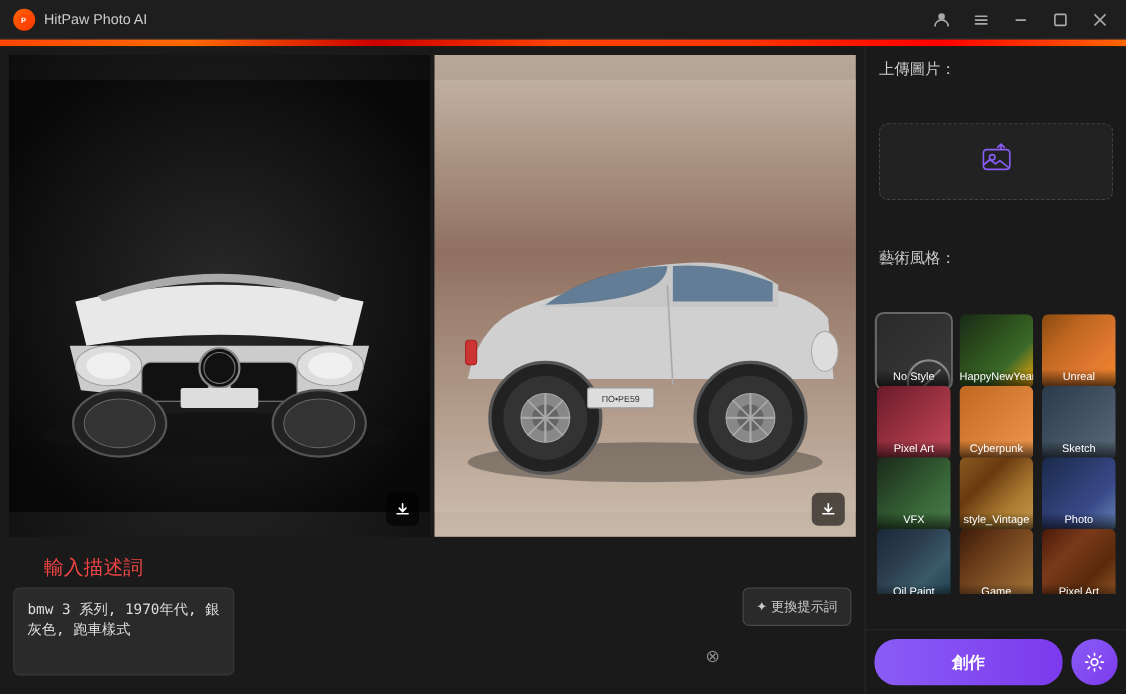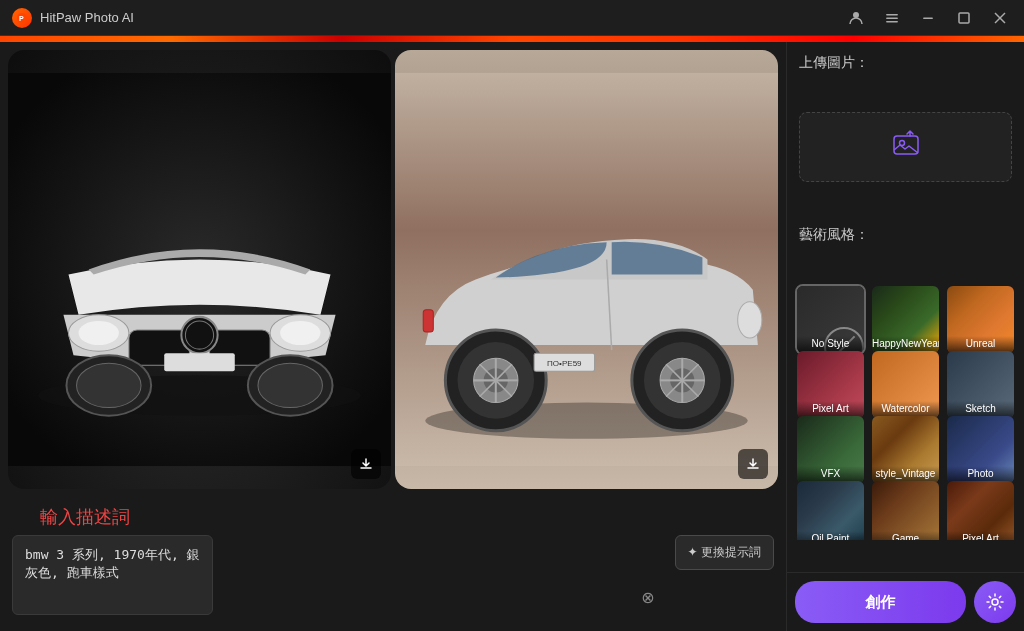--- a/index.html
+++ b/index.html
@@ -85,21 +85,21 @@
       display: flex;
       gap: 4px;
       flex: 1;
       padding: 8px;
       overflow: hidden;
     }
 
     .image-container {
       position: relative;
       flex: 1;
-      border-radius: 16px;
+      border-radius: 0;
       overflow: hidden;
       background: #111;
     }
 
     .download-btn {
       position: absolute;
       bottom: 10px;
       right: 10px;
       width: 30px;
       height: 30px;
@@ -536,21 +536,21 @@
         <div class="style-item">
           <div class="style-bg s-unreal"></div>
           <div class="style-label">Unreal</div>
         </div>
         <div class="style-item">
           <div class="style-bg s-pixelart"></div>
           <div class="style-label">Pixel Art</div>
         </div>
         <div class="style-item">
           <div class="style-bg s-watercolor"></div>
-          <div class="style-label">Watercolor</div>
+          <div class="style-label">Cyberpunk</div>
         </div>
         <div class="style-item">
           <div class="style-bg s-sketch"></div>
           <div class="style-label">Sketch</div>
         </div>
         <div class="style-item">
           <div class="style-bg s-vfx"></div>
           <div class="style-label">VFX</div>
         </div>
         <div class="style-item">

